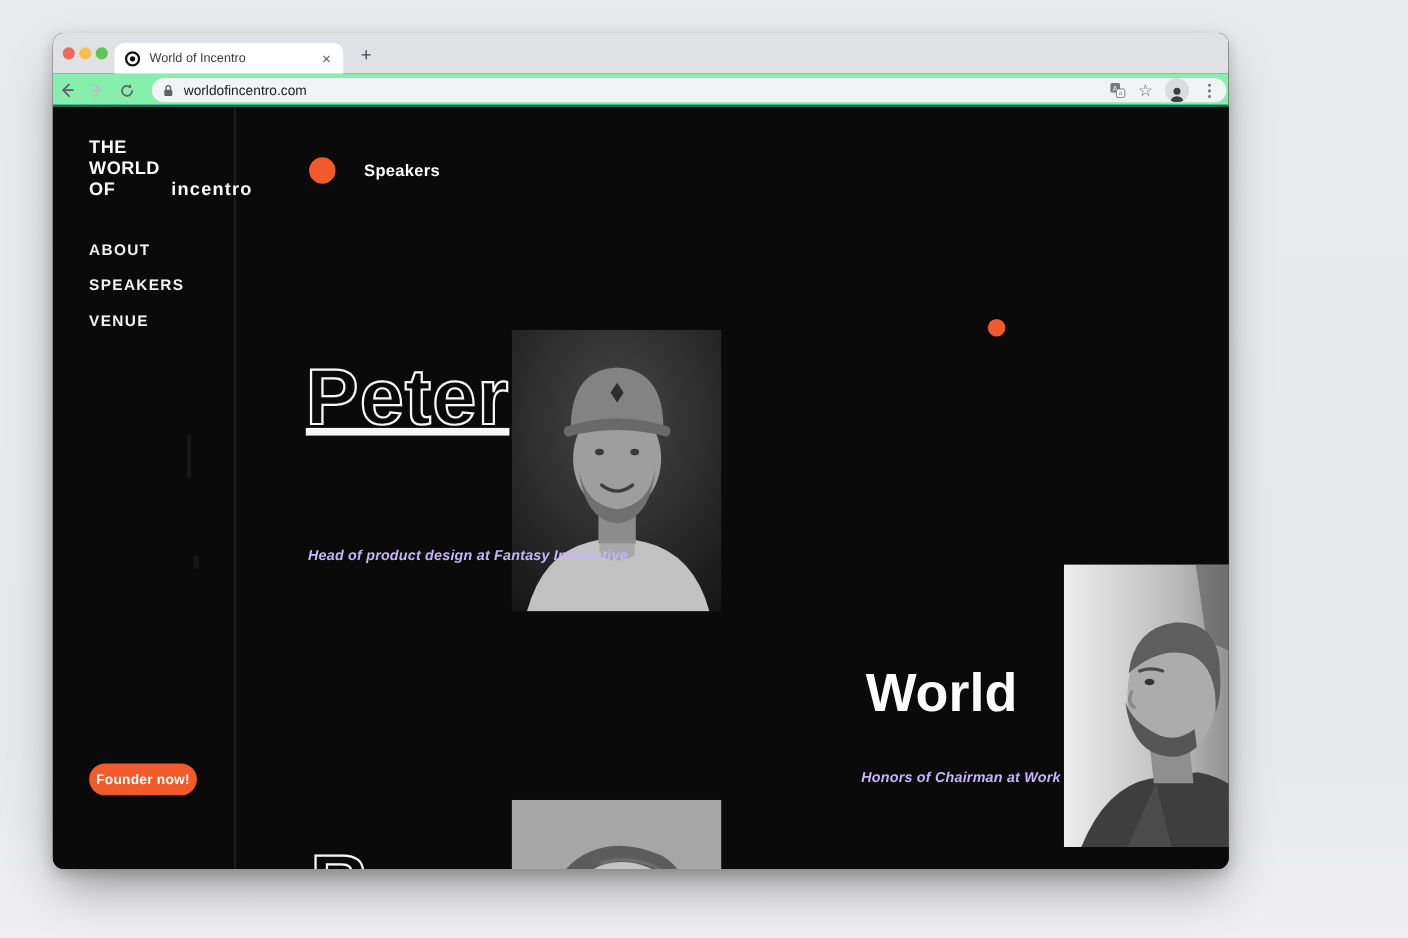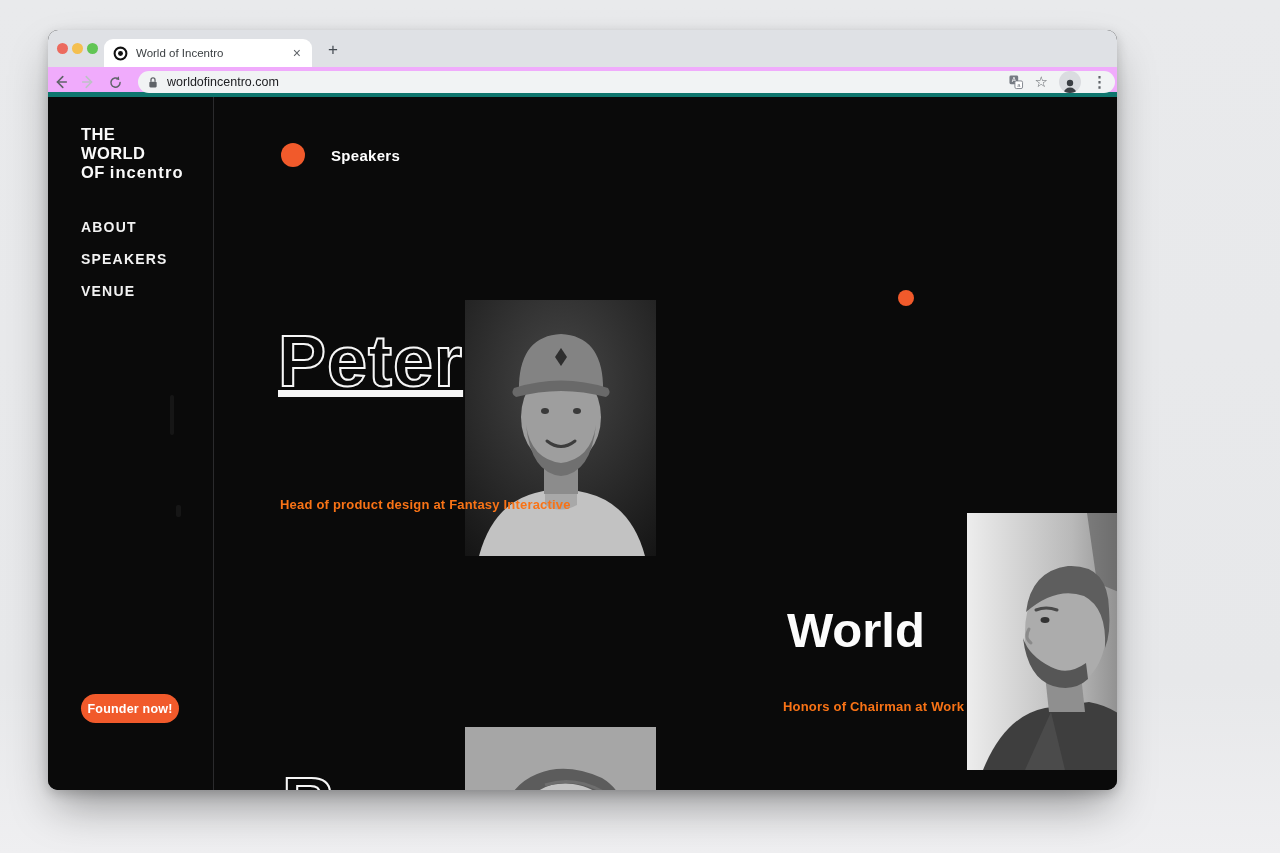--- a/index.html
+++ b/index.html
@@ -26,63 +26,63 @@
   .tab {
     position:absolute; left:56px; top:9px; width:208px; height:28px;
     background:#FFFFFF; border-radius:9px 9px 0 0;
     display:flex; align-items:center; padding:0 9px;
   }
   .tab-title { flex:1; font-size:11.5px; color:#3C4043; white-space:nowrap; overflow:hidden; margin-left:8px; }
   .tab-close { font-size:14px; color:#5F6368; line-height:1; padding:1px 2px; }
   .newtab { position:absolute; left:272px; top:7px; width:26px; height:26px; text-align:center; font-size:17px; line-height:26px; color:#444A51; }
 
   .toolbar {
-    position:absolute; left:0; top:37px; right:0; height:30px; background:#f0abfc;
-    border-bottom:5px solid #0f766e;
+    position:absolute; left:0; top:37px; right:0; height:30px; background:#86efac;
+    border-bottom:2px solid #0f766e;
   }
   .navbtns { position:absolute; left:5px; top:0; height:30px; display:flex; align-items:center; gap:11px; }
   .navbtn { width:16px; height:16px; display:flex; align-items:center; justify-content:center; }
   .omnibox {
     position:absolute; left:90px; top:4px; width:977px; height:22px;
     background:#F1F3F4; border-radius:11px; display:flex; align-items:center; padding:0 9px;
   }
   .url-text { font-size:12.5px; color:#202124; margin-left:8px; }
   .rightbtns { position:absolute; right:10px; top:0; height:30px; display:flex; align-items:center; gap:11px; }
   .star-glyph { font-size:15px; color:#5F6368; }
   .menu-glyph { font-size:15px; color:#5F6368; letter-spacing:0; font-weight:700; }
   .avatar { width:22px; height:22px; border-radius:50%; background:#DADCE0; overflow:hidden; display:flex; align-items:flex-end; justify-content:center; }
 
   
   .viewport { position:absolute; left:0; top:67px; width:1184px; height:693px; background:#0A0A0A; overflow:hidden; }
   .divider { position:absolute; left:165px; top:0; bottom:0; width:1px; background:#2B2B2D; }
   .speck { position:absolute; background:#8a8a8a; opacity:.10; border-radius:2px; }
 
   
   .logo { position:absolute; left:33px; top:28px; color:#FAFAFA; font-size:16.5px; font-weight:700; line-height:19px; letter-spacing:.4px; }
-  .logo .brand { text-transform:lowercase; letter-spacing:1.1px; }
+  .logo .brand { text-transform:lowercase; letter-spacing:1.1px;margin-left:46px; }
   .nav { position:absolute; left:33px; top:122px; display:flex; flex-direction:column; gap:15px; }
   .nav-item { font-size:14px; font-weight:700; letter-spacing:1.2px; color:#F2F2F2; line-height:17px; cursor:pointer; }
   .register {
     position:absolute; left:33px; top:597px; width:98px; height:29px; border-radius:15px;
     background:var(--accent); color:#FFFFFF; font-size:12.5px; font-weight:700;
     display:flex; align-items:center; justify-content:center; letter-spacing:.2px; border:none; cursor:pointer;
     font-family:"Liberation Sans",sans-serif;
   }
 
   
   .section-dot { position:absolute; left:233px; top:46px; width:24px; height:24px; border-radius:50%; background:var(--accent); }
   .section-label { position:absolute; left:283px; top:50px; font-size:15px; font-weight:700; color:#FFFFFF; letter-spacing:.3px; }
 
   
   .name-outline {
     position:absolute; font-size:72px; font-weight:700; line-height:1; letter-spacing:1px;
     color:transparent; -webkit-text-stroke:2px #F6F6F6; z-index:3; white-space:nowrap;text-decoration:underline;
   }
   .name-solid { position:absolute; font-weight:700; color:#FCFCFC; line-height:1; z-index:3; white-space:nowrap; }
-  .role { position:absolute; font-size:13px; font-weight:700; color:#f97316; letter-spacing:.2px; z-index:4; white-space:nowrap; }
+  .role { position:absolute; font-size:13px; font-weight:700; color:#c4b5fd; letter-spacing:.2px; z-index:4; white-space:nowrap;font-style:italic; }
 
   .photo { position:absolute; z-index:2; overflow:hidden; }
   .photo svg { display:block; width:100%; height:100%; }
 
   .peter-first { left:230px; top:228px; }
   .peter-last  { left:233px; top:308px; font-size:47px; }
   .peter-role  { left:232px; top:400px; }
   .peter-photo { left:417px; top:203px; width:191px; height:256px; }
 
   .joost-first { left:734px; top:431px; }

